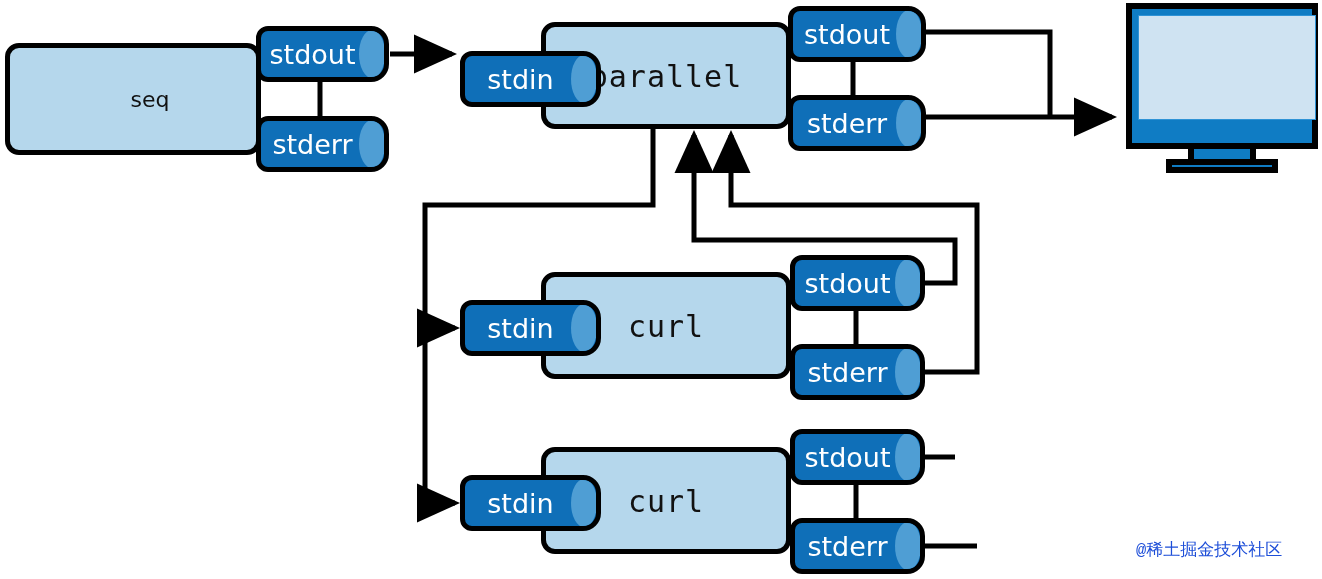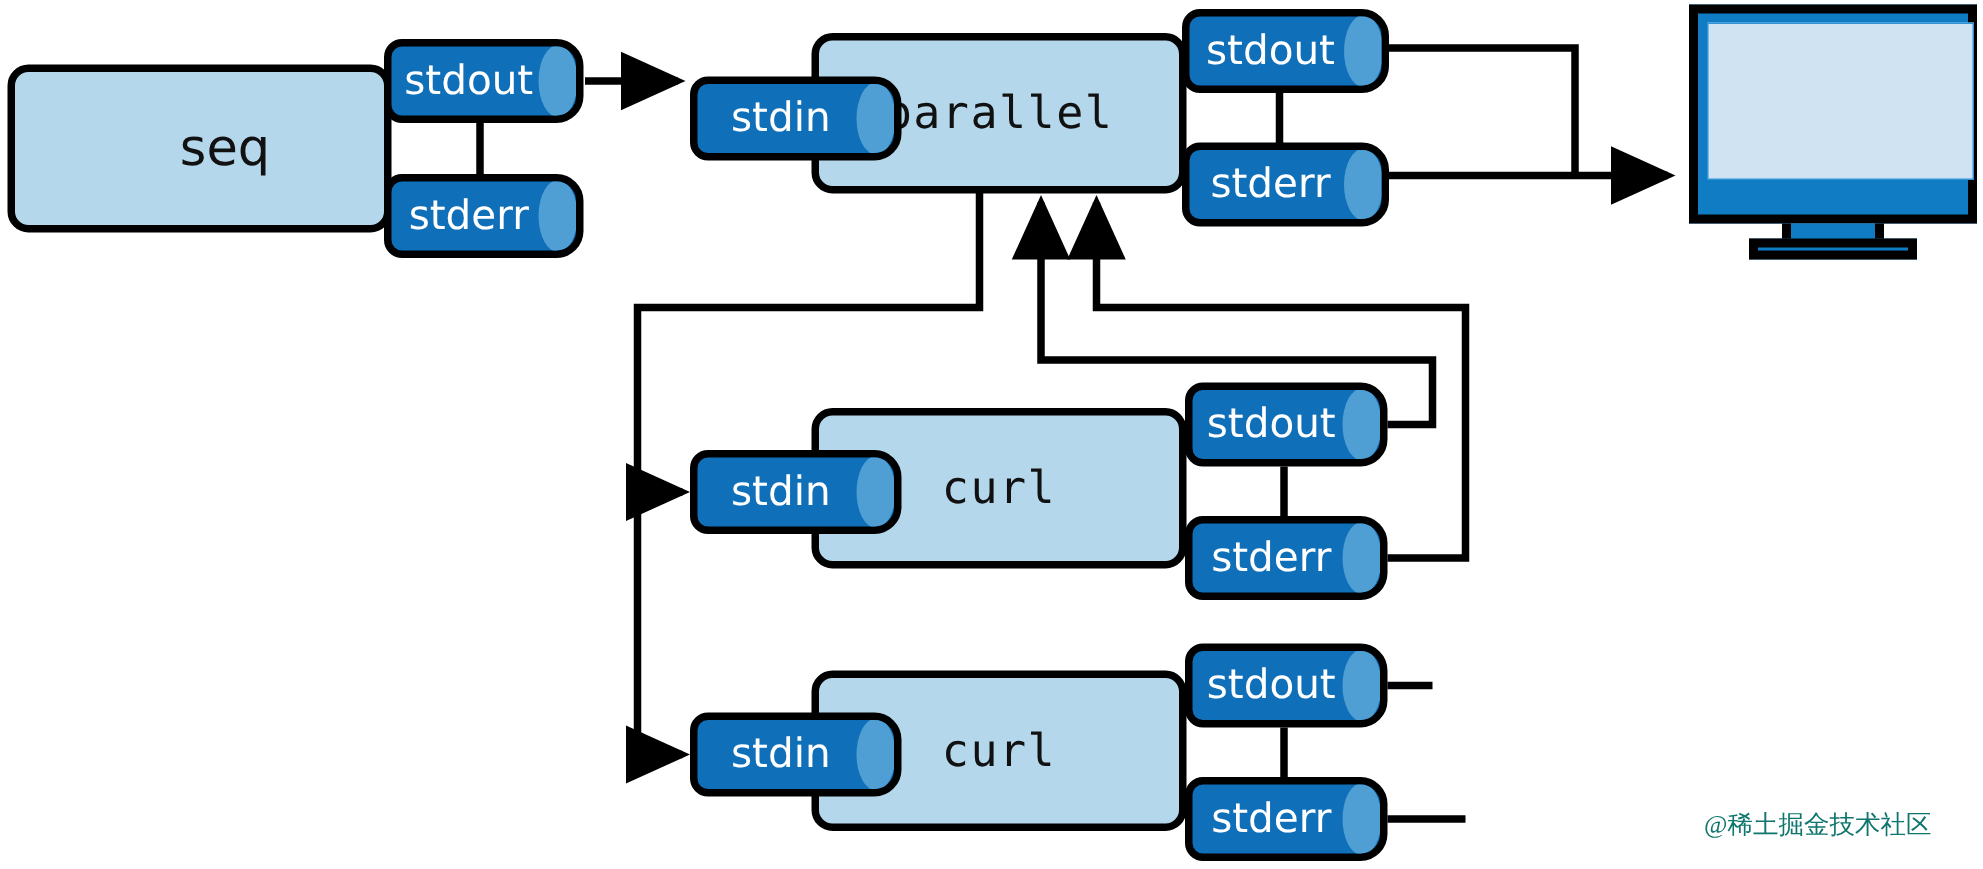--- a/index.html
+++ b/index.html
@@ -18,21 +18,21 @@
   }
   .proc .plabel{
     position:absolute;
     left:0;right:0;top:50%;
     transform:translateY(-50%);
     text-align:center;
     color:#111111;
     white-space:nowrap;
   }
   .plabel.mono{font-family:"DejaVu Sans Mono",monospace;font-size:30px;letter-spacing:1px;}
-  .plabel.sans{font-family:"DejaVu Sans",sans-serif;font-size:34px;padding-left:34px;}
+  .plabel.sans{font-family:"DejaVu Sans",sans-serif;font-size:22px;padding-left:34px;}
 
   
   .cyl{
     position:absolute;
     box-sizing:border-box;
     border:5px solid #000000;
     border-radius:12px 18px 18px 12px;
     background:#0f6fb8;
     z-index:5;
     overflow:hidden;
@@ -83,22 +83,22 @@
     position:absolute;left:40px;top:156px;
     width:112px;height:14px;
     background:#0f7cc4;
     border:6px solid #000000;
     box-sizing:border-box;
   }
 
   
   .watermark{
     position:absolute;
-    color:#0f766e;
-    font-family:Liberation Serif, serif;
+    color:#1d4ed8;
+    font-family:Liberation Mono, monospace;
     font-size:17px;
     white-space:nowrap;
     z-index:6;
   }
 </style>
 </head>
 <body>
 
 <div id="stage">
 

